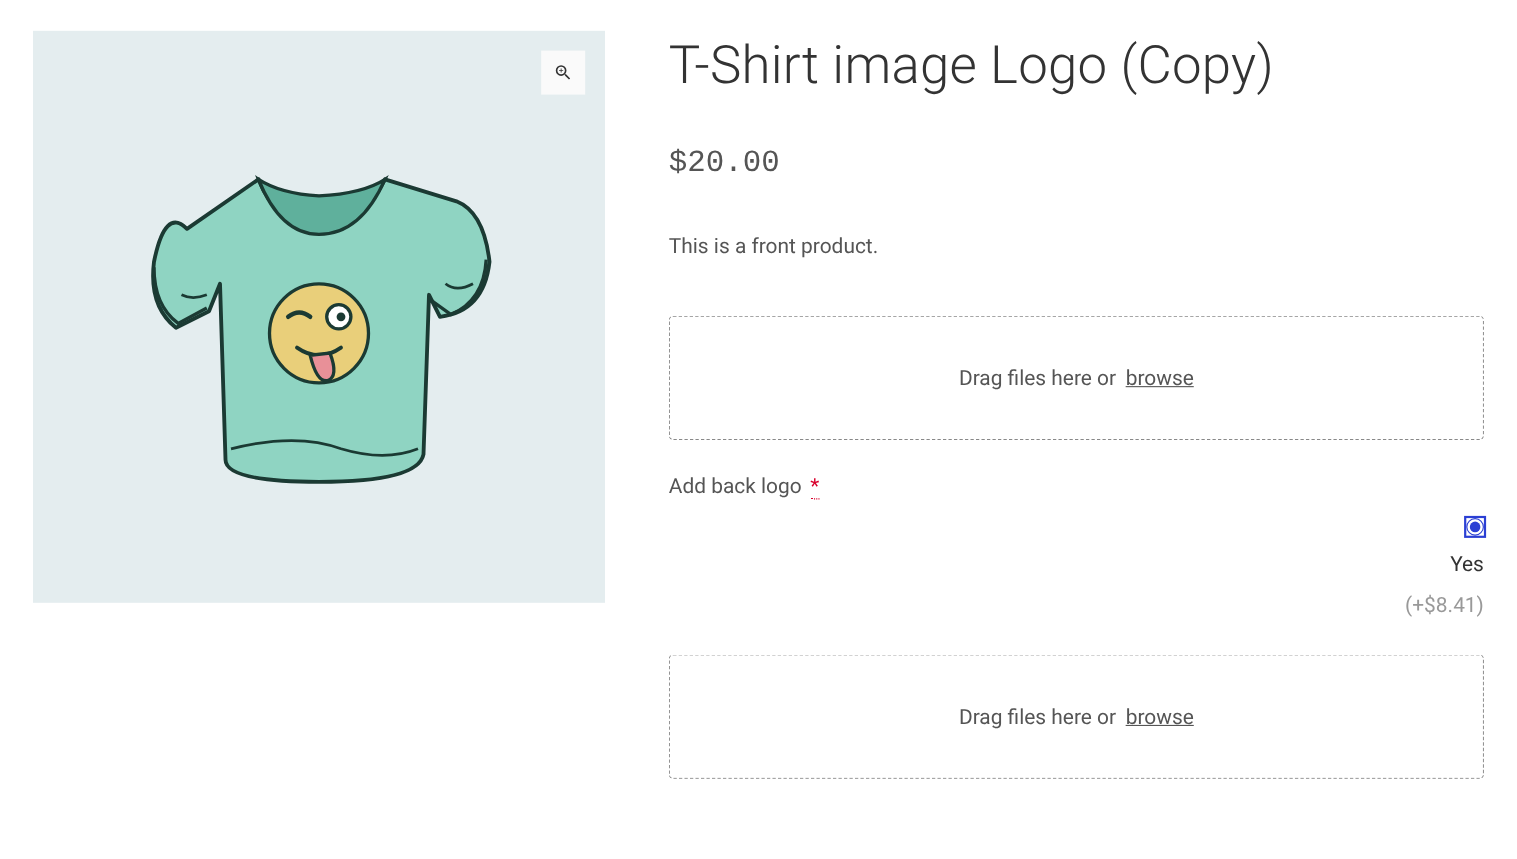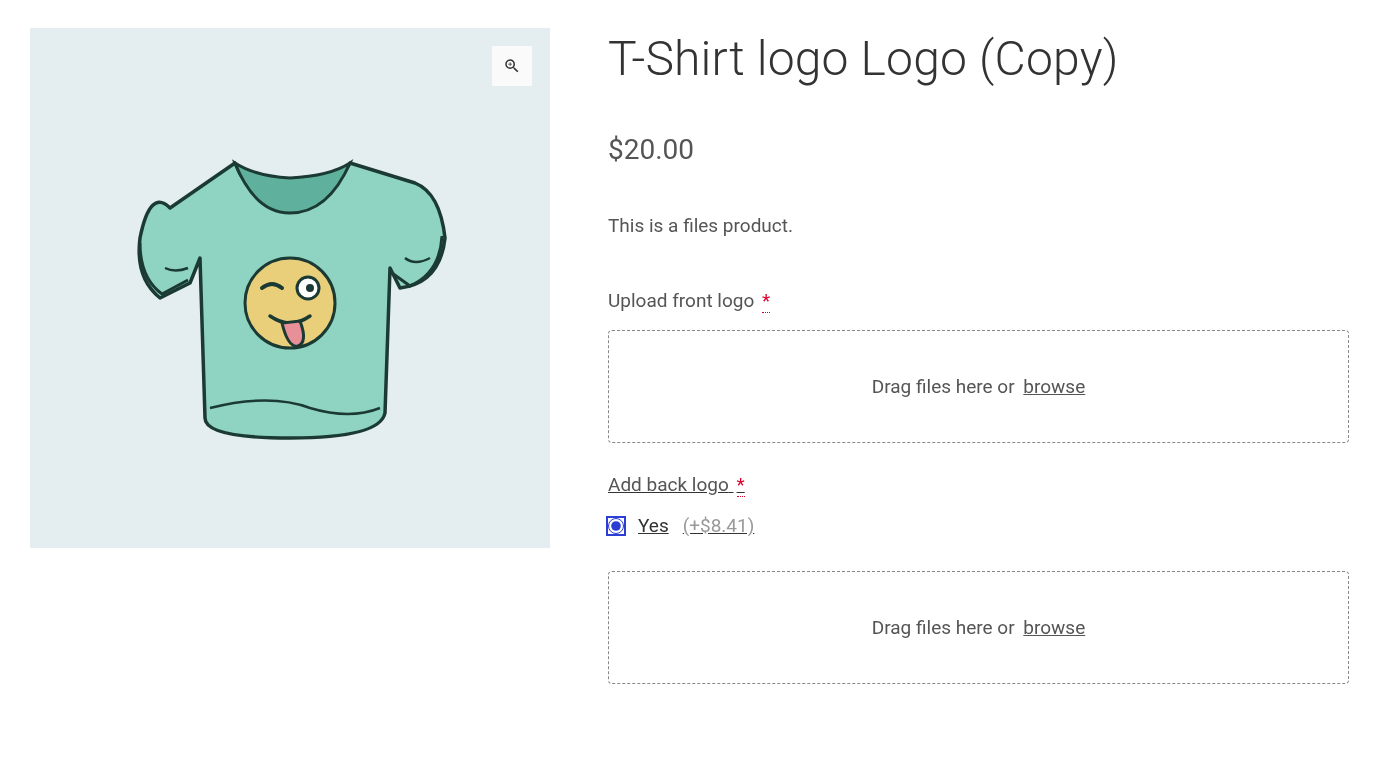--- a/index.html
+++ b/index.html
@@ -52,20 +52,21 @@
     font-weight: 300;
     color: #333;
     letter-spacing: 0.2px;
     margin-bottom: 46px;
   }
   .price {
     font-size: 28px;
     font-weight: 400;
     color: #555;
     margin-bottom: 48px;
+    font-family: Liberation Mono, monospace;
   }
   .description {
     font-size: 19px;
     color: #555;
     margin-bottom: 52px;
   }
   .field-block { margin-bottom: 30px; }
   .field-label {
     font-size: 19px;
     color: #555;
@@ -87,28 +88,29 @@
     align-items: center;
     justify-content: center;
     font-size: 19px;
     color: #555;
     cursor: pointer;
   }
   .dropzone .browse {
     text-decoration: underline;
     margin-left: 4px;
   }
-  .radio-group { margin-bottom: 34px; text-decoration: underline; }
+  .radio-group { margin-bottom: 34px; }
   .radio-row {
     display: flex;
-    align-items: center;
+    align-items: flex-end;
     gap: 14px;
     margin-bottom: 10px;
     font-size: 19px;
     color: #333;
+    flex-direction: column;
   }
   .radio-row input[type="radio"] {
     width: 16px;
     height: 16px;
     cursor: pointer;
     accent-color: #2b3fd4;
   }
   .radio-row .price-modifier {
     color: #999;
   }
@@ -141,29 +143,25 @@
         <circle cx="198" cy="180" r="11" fill="#fff" stroke="#1b3a33" stroke-width="3"></circle>
         <circle cx="200" cy="180" r="4" fill="#1b3a33"></circle>
         <path d="M 152 180 Q 162 172 172 180" fill="none" stroke="#1b3a33" stroke-width="4" stroke-linecap="round"></path>
         <path d="M 160 208 Q 180 222 200 208" fill="none" stroke="#1b3a33" stroke-width="3.5" stroke-linecap="round"></path>
         <path d="M 172 215 Q 178 240 188 238 Q 198 234 190 213 Z" fill="#e89098" stroke="#1b3a33" stroke-width="3"></path>
       </svg>
     </div>
   </div>
 
   <div class="right-col">
-    <h1 class="product-title">T-Shirt logo Logo (Copy)</h1>
+    <h1 class="product-title">T-Shirt image Logo (Copy)</h1>
     <div class="price">$20.00</div>
-    <p class="description">This is a files product.</p>
+    <p class="description">This is a front product.</p>
 
     <div class="field-block">
-      <label class="field-label">
-        <span>Upload front logo</span>
-        <span class="required-star">*</span>
-      </label>
       <div class="dropzone">
         <span><span>Drag files here or </span><span class="browse">browse</span></span>
       </div>
     </div>
 
     <div class="field-block radio-group">
       <label class="field-label">
         <span>Add back logo</span>
         <span class="required-star">*</span>
       </label>

